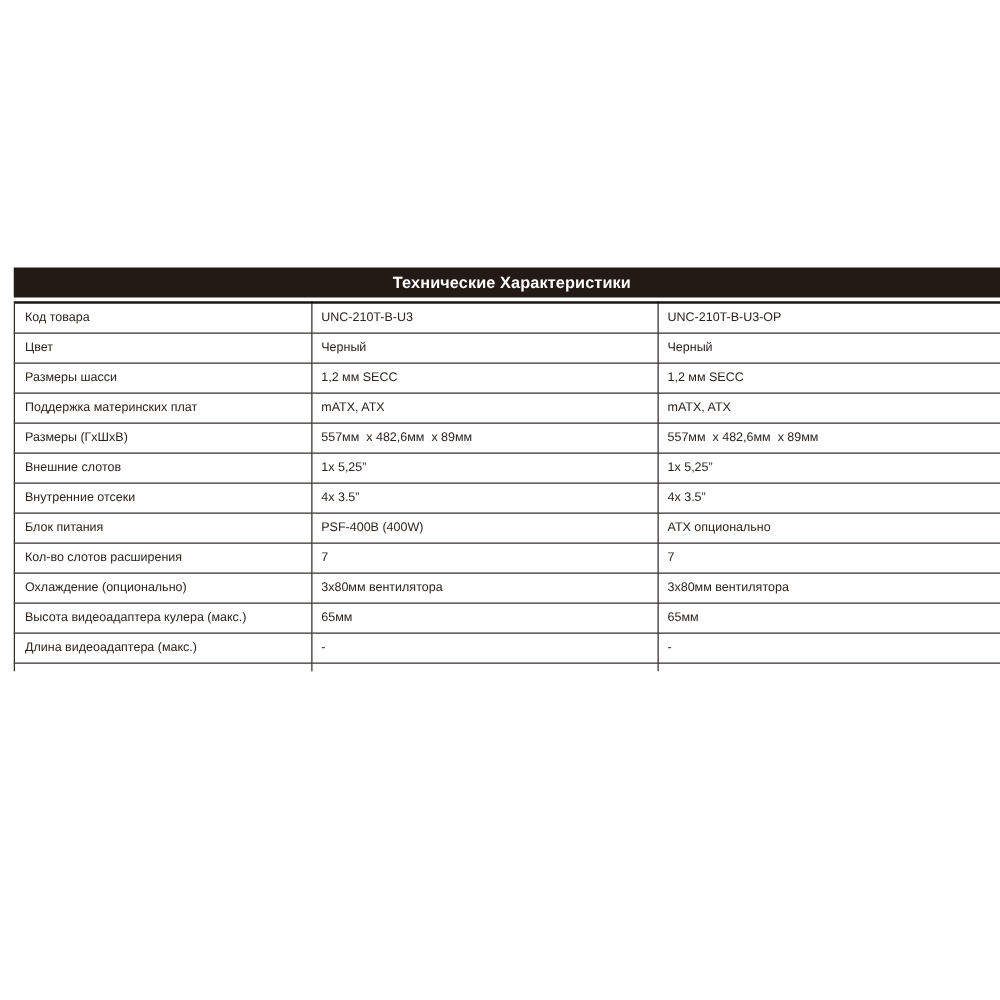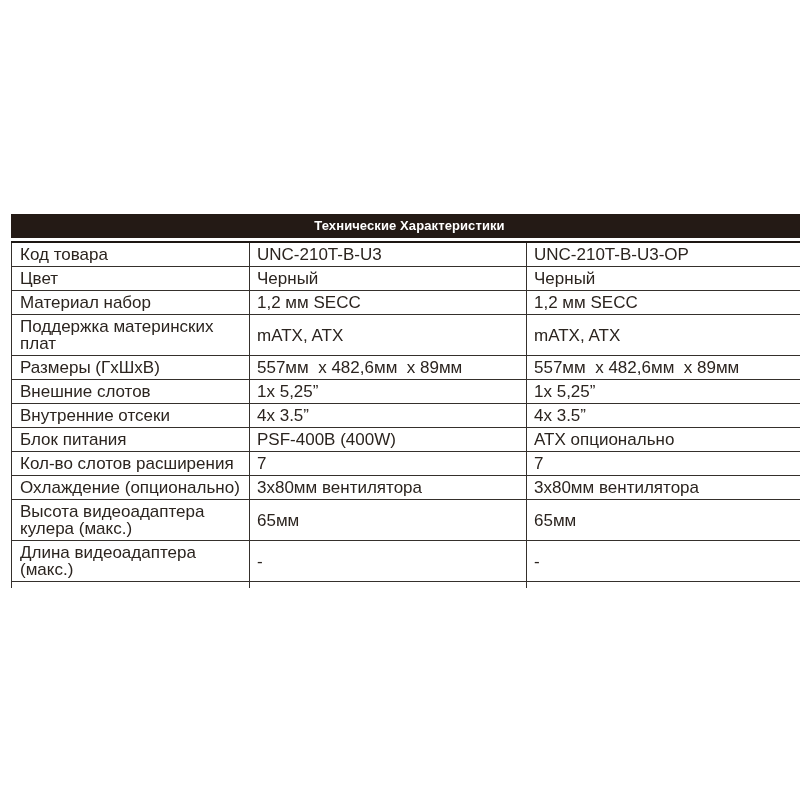--- a/index.html
+++ b/index.html
@@ -34,21 +34,21 @@
     letter-spacing:.1px;
   }
   table.spec-table{
     width:100%;
     border-collapse:collapse;
     table-layout:fixed;
     border-top:2px solid var(--border-strong);
   }
   table.spec-table td{
     border:1px solid var(--border);
-    font-size:17px;
+    font-size:10px;
     line-height:17px;
     height:16px;
     padding:3px 6px 3px 7px;
     vertical-align:middle;
     white-space:pre-wrap;
     overflow:hidden;
   }
   table.spec-table td.lbl{padding-left:8px;}
   .cut-row{position:relative;height:6px;}
   .cut-row .cv{
@@ -75,21 +75,21 @@
             <td class="lbl">Код товара</td>
             <td>UNC-210T-B-U3</td>
             <td>UNC-210T-B-U3-OP</td>
           </tr>
           <tr>
             <td class="lbl">Цвет</td>
             <td>Черный</td>
             <td>Черный</td>
           </tr>
           <tr>
-            <td class="lbl">Материал набор</td>
+            <td class="lbl">Размеры шасси</td>
             <td>1,2 мм SECC</td>
             <td>1,2 мм SECC</td>
           </tr>
           <tr>
             <td class="lbl">Поддержка материнских плат</td>
             <td>mATX, ATX</td>
             <td>mATX, ATX</td>
           </tr>
           <tr>
             <td class="lbl">Размеры (ГхШхВ)</td>

